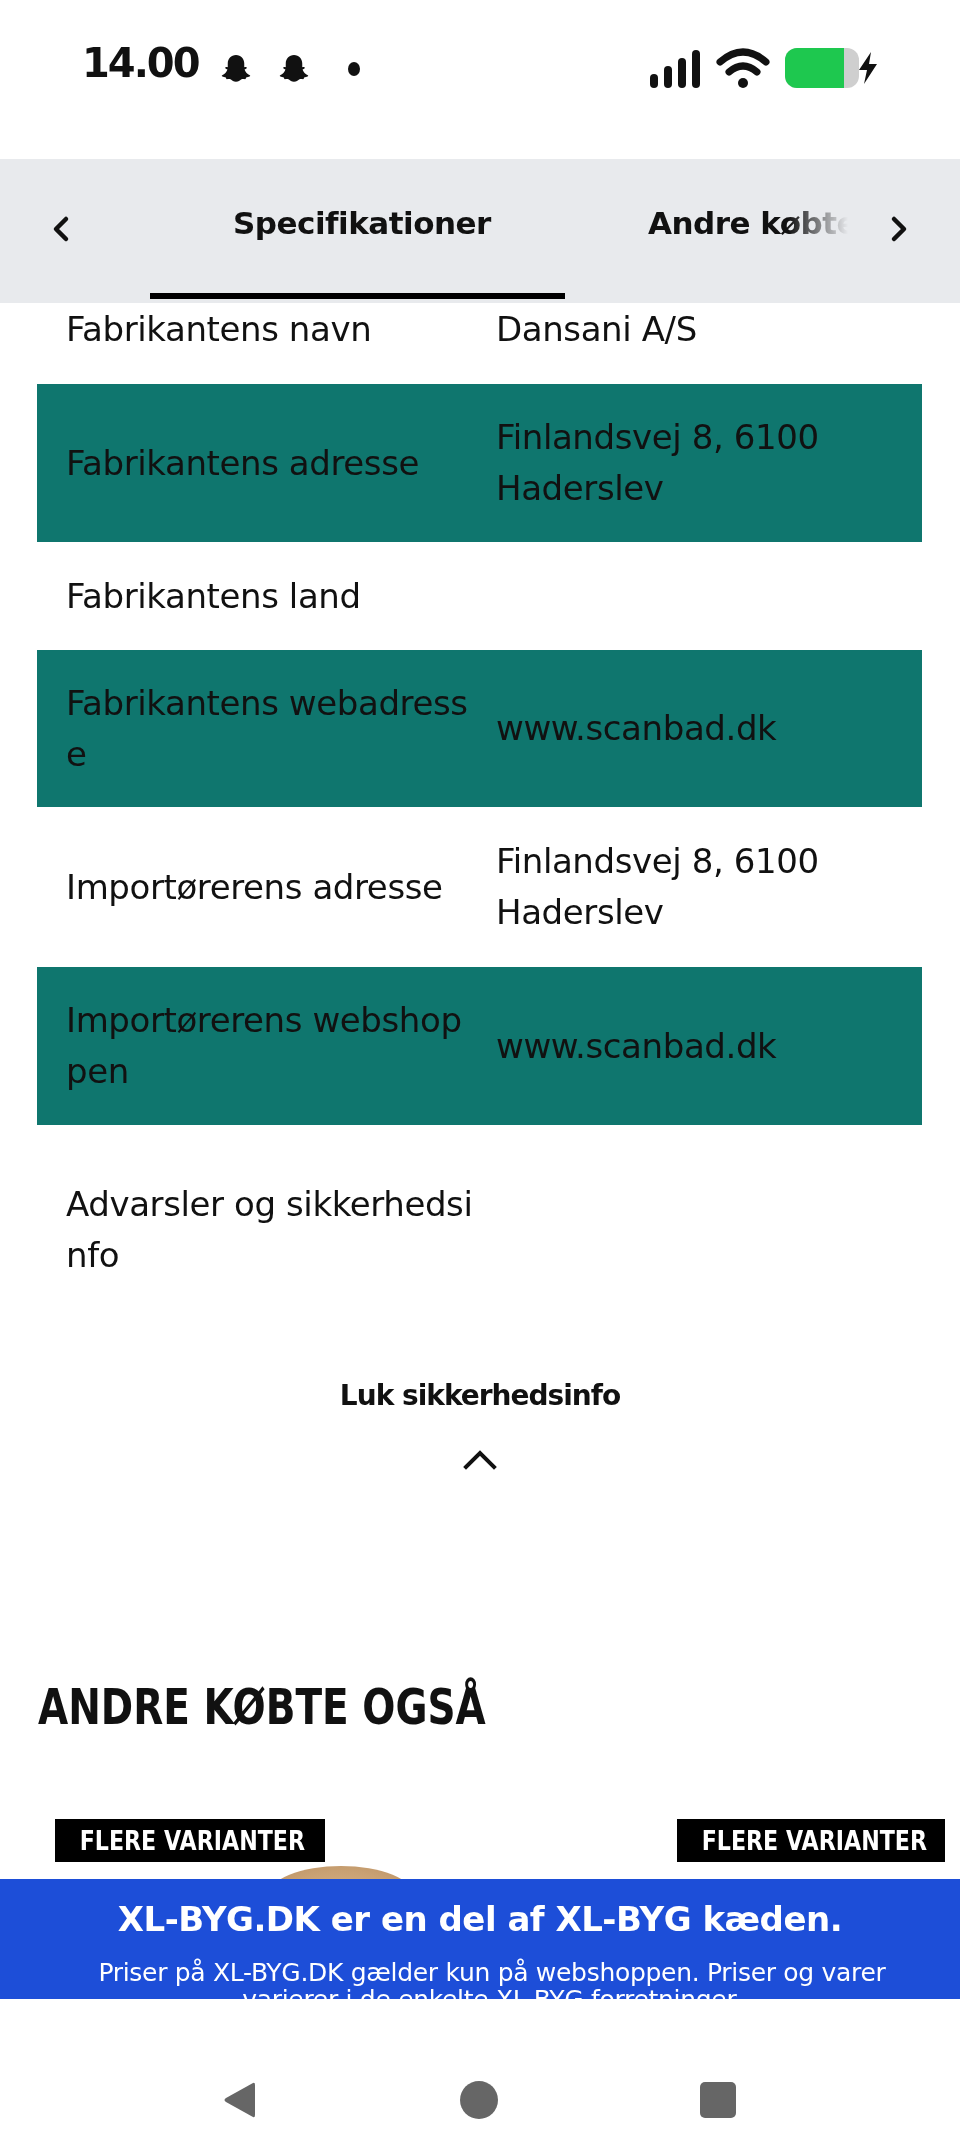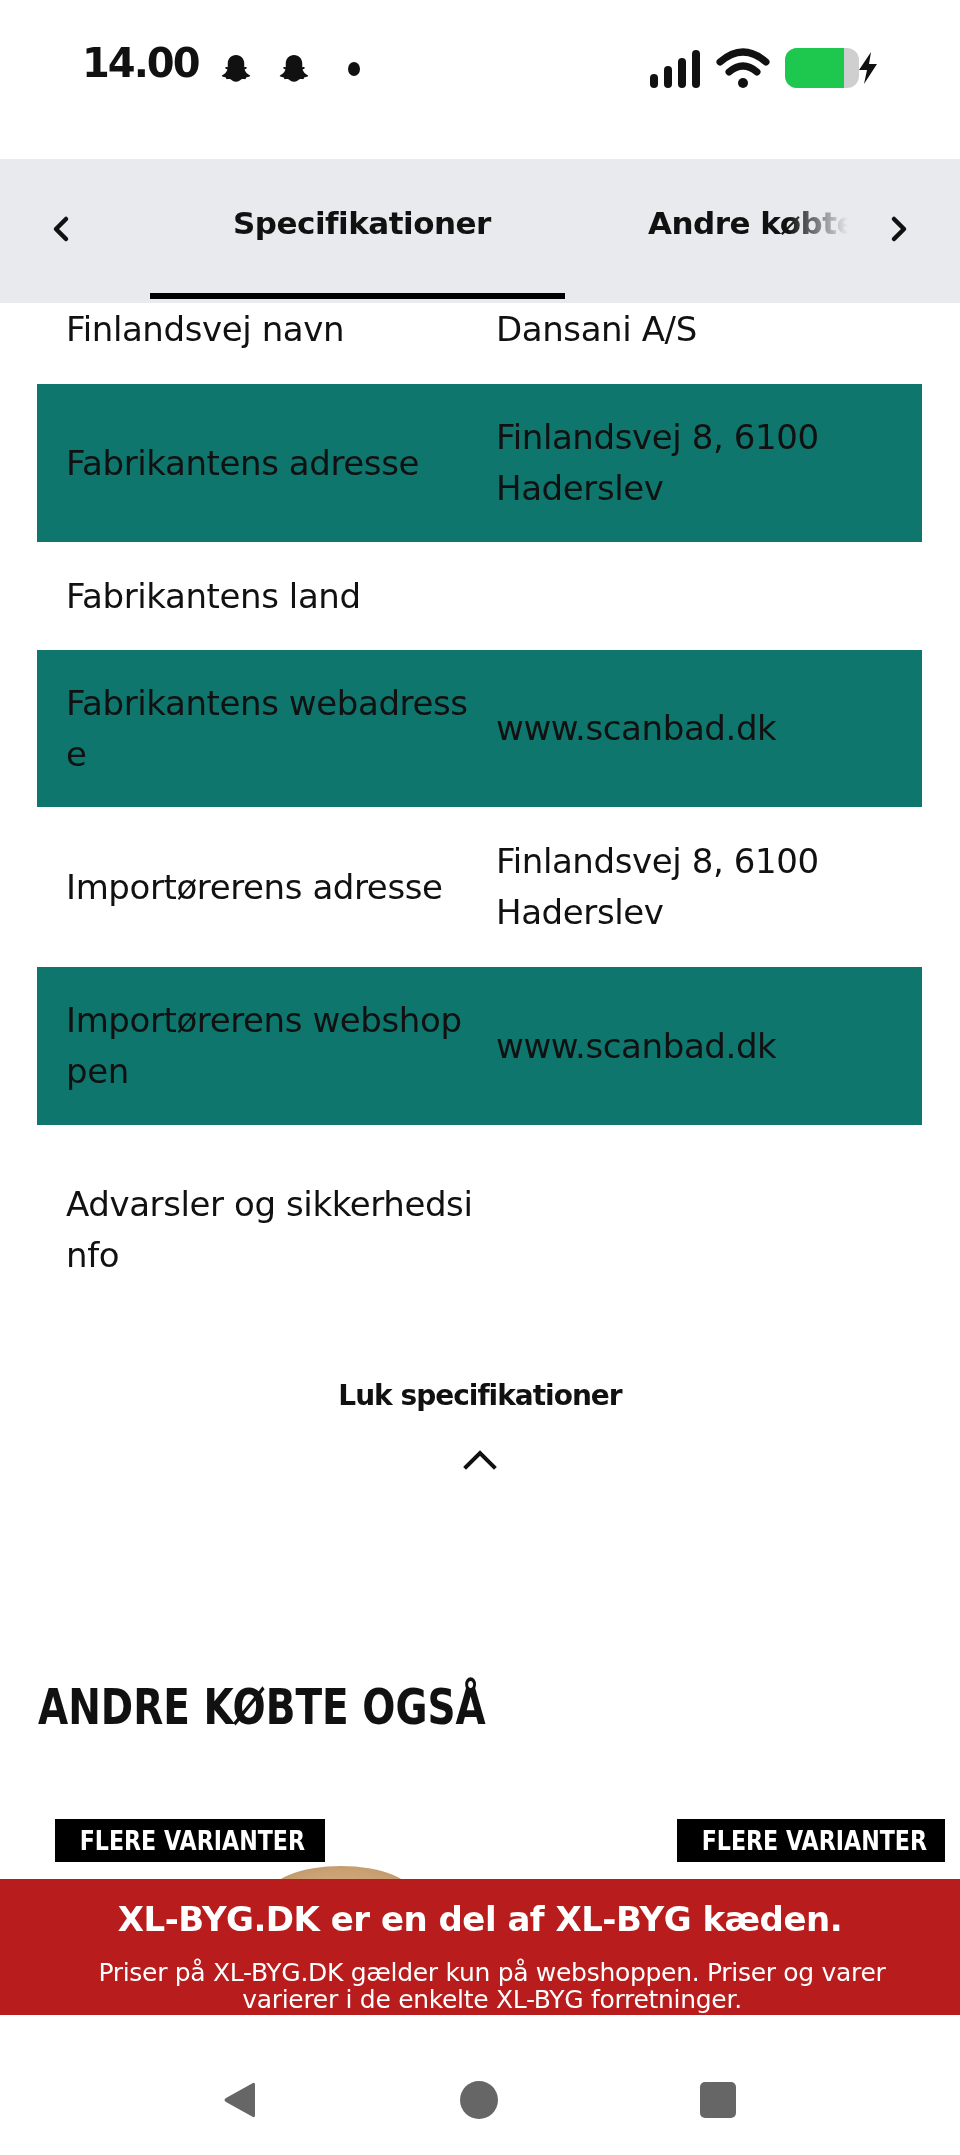--- a/index.html
+++ b/index.html
@@ -48,21 +48,21 @@
   .section-heading { position: absolute; left: 38px; top: 1678px; font-family: "DejaVu Sans", sans-serif; font-weight: bold; font-size: 50px; letter-spacing: 0px; color: #111; transform: scaleX(0.78); transform-origin: left top; white-space: nowrap; }
 
   
   .badge { position: absolute; top: 1819px; height: 43px; background: #000; color: #fff; font-family: "DejaVu Sans", sans-serif; font-weight: bold; font-size: 27px; line-height: 43px; text-align: center; }
   .badge span { display: inline-block; transform: scaleX(0.82); transform-origin: center; white-space: nowrap; }
   .badge-left { left: 55px; width: 270px; }
   .badge-right { left: 677px; width: 268px; }
   .product-img { position: absolute; left: 268px; top: 1866px; width: 146px; height: 60px; border-radius: 50% 50% 0 0 / 30px 30px 0 0; background: radial-gradient(ellipse at 50% 60%, #d9b48a 0%, #c9a173 60%, #b98f62 100%); }
 
   
-  .notice-banner { position: absolute; left: 0; top: 1879px; width: 960px; height: 136px; background: #b91c1c; color: #fff; text-align: center; }
+  .notice-banner { position: absolute; left: 0; top: 1879px; width: 960px; height: 120px; background: #1d4ed8; color: #fff; text-align: center; }
   .notice-title { position: absolute; left: 0; width: 960px; top: 20px; font-family: "DejaVu Sans", sans-serif; font-weight: bold; font-size: 34px; letter-spacing: -0.5px; }
   .notice-body { position: absolute; left: 92px; width: 800px; top: 80px; font-family: "DejaVu Sans", sans-serif; font-size: 25px; line-height: 27px; letter-spacing: -0.3px; }
 
   
   .nav-bar { position: absolute; left: 0; top: 2043px; width: 960px; height: 112px; background: #fff; }
   .nav-btn { position: absolute; top: 37px; width: 40px; height: 40px; cursor: pointer; }
   .nav-back { left: 220px; }
   .nav-home { left: 459px; }
   .nav-recents { left: 698px; }
 </style>
@@ -105,21 +105,21 @@
   <span class="tab tab-specs">Specifikationer</span>
   <span class="tab tab-others">Andre købte også</span>
   <svg class="tab-arrow tab-arrow-right" viewBox="0 0 30 36">
     <path d="M10 8 L20 18 L10 28" stroke="#111" stroke-width="4.5" fill="none" stroke-linecap="round" stroke-linejoin="round"></path>
   </svg>
   <div class="tab-underline"></div>
 </div>
 
 <div class="spec-table">
   <div class="spec-row" style="height:109px">
-    <span class="spec-label">Finlandsvej navn</span>
+    <span class="spec-label">Fabrikantens navn</span>
     <span class="spec-value">Dansani A/S</span>
   </div>
   <div class="spec-row alt" style="height:158px">
     <span class="spec-label">Fabrikantens adresse</span>
     <span class="spec-value">Finlandsvej 8, 6100 Haderslev</span>
   </div>
   <div class="spec-row" style="height:108px">
     <span class="spec-label">Fabrikantens land</span>
   </div>
   <div class="spec-row alt" style="height:157px">
@@ -133,21 +133,21 @@
   <div class="spec-row alt" style="height:158px">
     <span class="spec-label">Importørerens webshoppen</span>
     <span class="spec-value">www.scanbad.dk</span>
   </div>
   <div class="spec-row" style="height:210px">
     <span class="spec-label">Advarsler og sikkerhedsinfo</span>
   </div>
 </div>
 
 <div class="close-specs">
-  <span class="close-specs-label">Luk specifikationer</span>
+  <span class="close-specs-label">Luk sikkerhedsinfo</span>
   <svg class="chevron-up" viewBox="0 0 36 24">
     <path d="M4 20 L18 6 L32 20" stroke="#111" stroke-width="4" fill="none" stroke-linecap="square"></path>
   </svg>
 </div>
 
 <h2 class="section-heading">ANDRE KØBTE OGSÅ</h2>
 
 <div class="product-img"></div>
 <div class="badge badge-left"><span>FLERE VARIANTER</span></div>
 <div class="badge badge-right"><span>FLERE VARIANTER</span></div>

